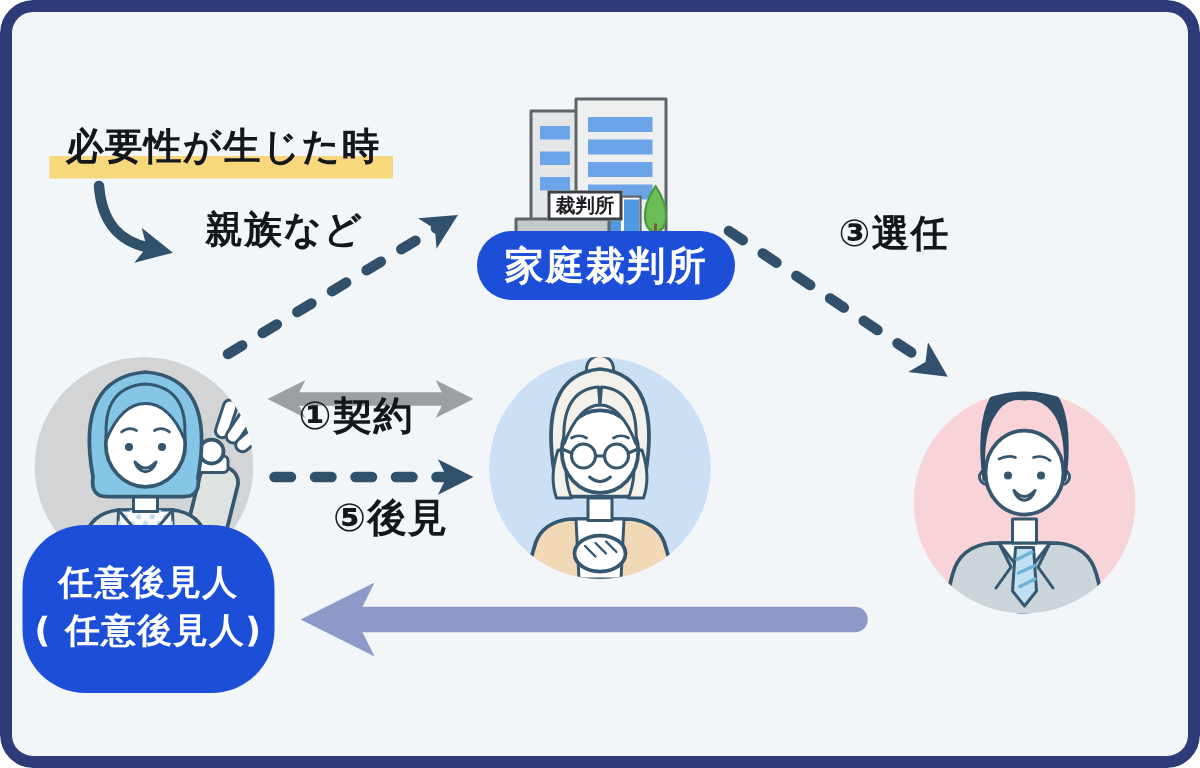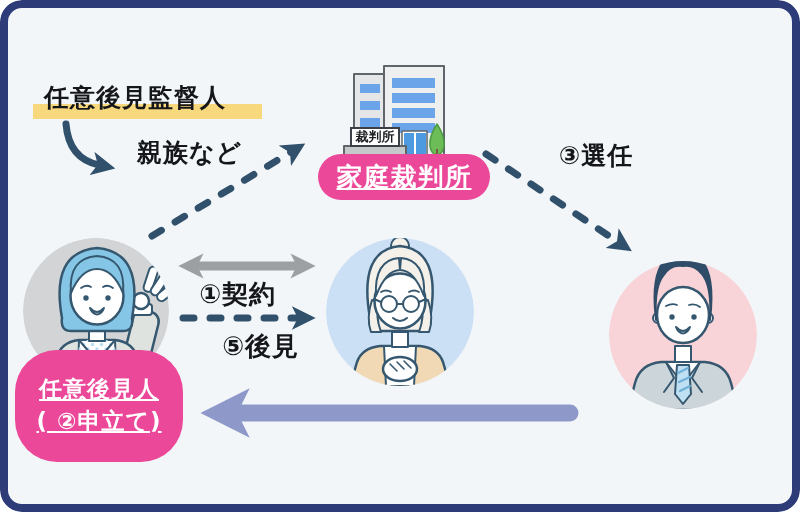--- a/index.html
+++ b/index.html
@@ -5,30 +5,30 @@
   html,body{margin:0;padding:0;background:#ffffff;}
   body{width:800px;height:512px;position:relative;font-family:"DejaVu Sans","Liberation Sans",sans-serif;}
   .stage{position:absolute;top:0;left:0;width:800px;height:512px;border-radius:22px;background:#f2f6f9;overflow:hidden;}
   .frame-border{position:absolute;inset:0;border:8px solid #2d3b78;border-radius:22px;pointer-events:none;z-index:30;box-sizing:border-box;}
   svg.layer{position:absolute;top:0;left:0;z-index:1;}
   .txt{position:absolute;font-weight:700;color:#15161a;z-index:10;letter-spacing:1px;white-space:nowrap;line-height:1.1;}
   #trigger{left:44px;top:84px;font-size:25px;z-index:6;}
   #hl-bar{position:absolute;left:33px;top:104px;width:229px;height:15px;background:#f8d87d;z-index:5;}
   #lbl-apply{left:137px;top:139px;font-size:25px;}
   #lbl-appoint{left:559px;top:142px;font-size:25px;}
-  #lbl-contract{left:199px;top:280px;font-size:26px;}
+  #lbl-contract{left:199px;top:264px;font-size:26px;}
   #lbl-guardianship{left:201px;top:332px;font-size:26px;margin-left:21px;}
   #lbl-supervise{left:479px;top:374px;font-size:26px;}
-  .pill{position:absolute;background:#ec4899;color:#ffffff;font-weight:700;display:flex;align-items:center;justify-content:center;z-index:10;letter-spacing:1px;text-align:left;text-decoration:underline;}
+  .pill{position:absolute;background:#1d4ed8;color:#ffffff;font-weight:700;display:flex;align-items:center;justify-content:center;z-index:10;letter-spacing:1px;text-align:left;}
   #pill-court{left:318px;top:154px;width:172px;height:46px;border-radius:24px;font-size:26px;}
   #pill-guardian{left:15px;top:350px;width:168px;height:112px;border-radius:42px;font-size:23px;flex-direction:column;line-height:1.38;}
   #pill-guardian span{display:block;}
   #pill-principal{left:336px;top:338px;width:122px;height:41px;border-radius:22px;font-size:25px;}
   #pill-supervisor{left:580px;top:390px;width:198px;height:48px;border-radius:26px;font-size:25px;}
-  #court-sign{position:absolute;left:350px;top:127px;width:50px;height:20px;background:#ffffff;border:2px solid #3a4046;color:#1c1e22;font-size:13px;font-weight:700;display:flex;align-items:center;justify-content:center;z-index:9;box-sizing:border-box;letter-spacing:0;}
+  #court-sign{position:absolute;left:365px;top:127px;width:50px;height:20px;background:#ffffff;border:2px solid #3a4046;color:#1c1e22;font-size:13px;font-weight:700;display:flex;align-items:center;justify-content:center;z-index:9;box-sizing:border-box;letter-spacing:0;}
 </style>
 </head>
 <body>
 
 <div class="stage">
 
   <svg class="layer" width="800" height="512" viewBox="0 0 800 512">
     <defs>
       <marker id="mNavy" viewBox="0 0 10 10" refX="3" refY="5" markerWidth="3.4" markerHeight="3.4" orient="auto-start-reverse">
         <path d="M0,0 L10,5 L0,10 L2.5,5 Z" fill="#30506c"></path>
@@ -160,29 +160,29 @@
       <ellipse cx="683" cy="315" rx="26" ry="28" fill="#ffffff" stroke="#35576f" stroke-width="2.5"></ellipse>
       <path d="M656,320 Q648,254 683,252 Q718,254 710,320 Q712,286 702,274 Q694,264 683,266 Q670,264 663,276 Q654,288 656,320 Z" fill="#2f4d68" stroke="#2f4d68" stroke-width="2"></path>
       <circle cx="672" cy="317" r="2.7" fill="#35576f"></circle>
       <circle cx="694" cy="317" r="2.7" fill="#35576f"></circle>
       <path d="M666,306 q6,-3 11,-1 M689,305 q6,-2 11,2" fill="none" stroke="#35576f" stroke-width="1.8"></path>
       <path d="M676,327 Q683,335 690,327 Q688,333 683,333.5 Q678,333 676,327 Z" fill="#ffffff" stroke="#35576f" stroke-width="2"></path>
     </g>
   </svg>
 
   <div id="hl-bar"></div>
-  <div id="trigger" class="txt">任意後見監督人</div>
+  <div id="trigger" class="txt">必要性が生じた時</div>
 
   <div id="lbl-apply" class="txt">親族など</div>
   <div id="lbl-appoint" class="txt">③選任</div>
   <div id="lbl-contract" class="txt">①契約</div>
   <div id="lbl-guardianship" class="txt">⑤後見</div>
 
   <div id="court-sign">裁判所</div>
 
   <div id="pill-court" class="pill">家庭裁判所</div>
   <div id="pill-guardian" class="pill">
     <span>任意後見人</span>
-    <span>( ②申立て)</span>
+    <span>( 任意後見人)</span>
   </div>
 
   <div class="frame-border"></div>
 </div>
 
 </body></html>

